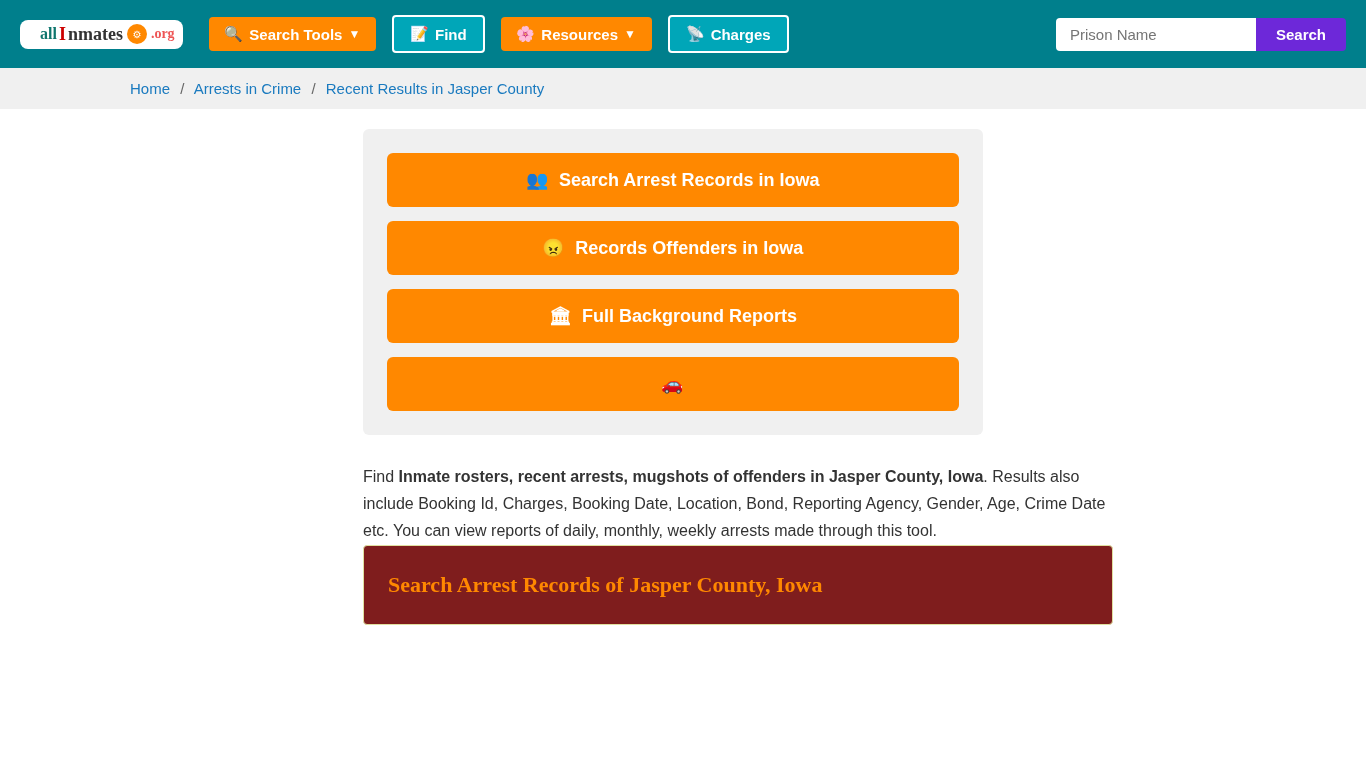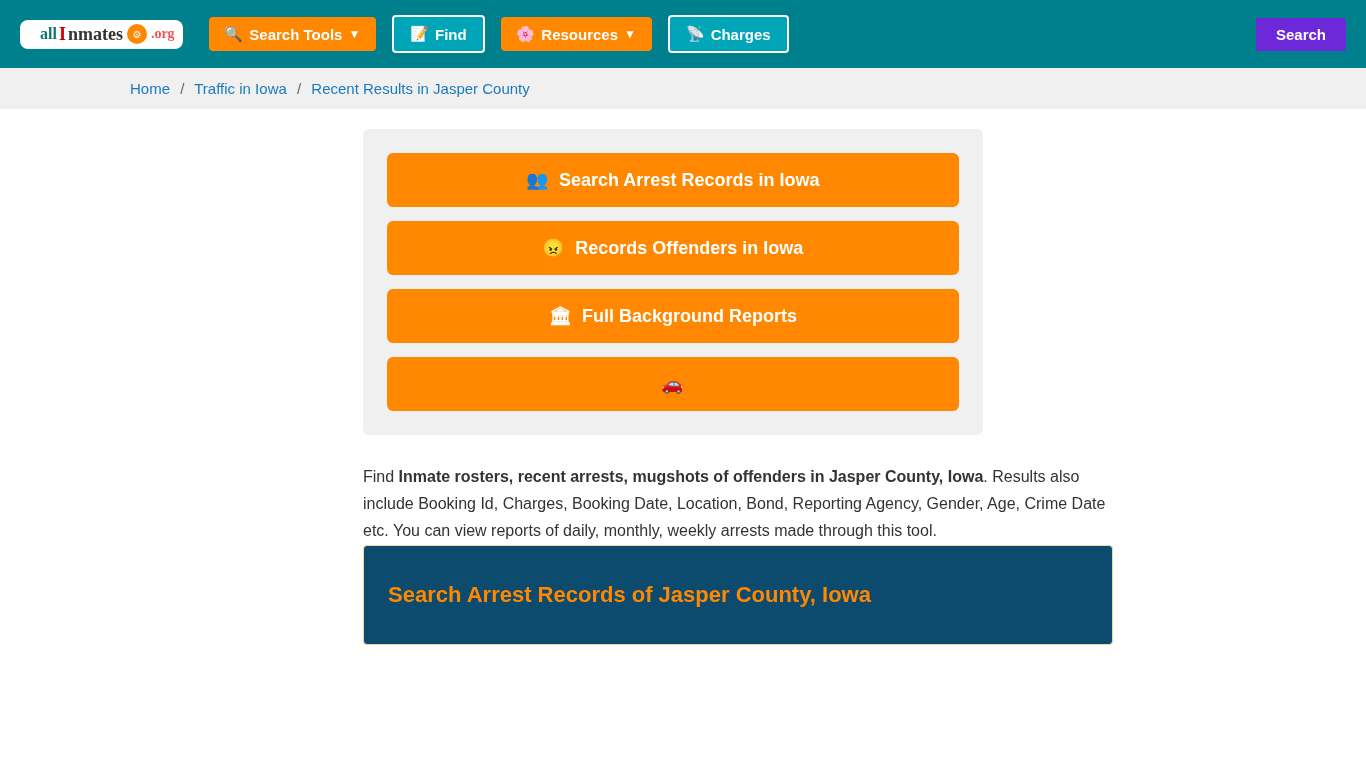--- a/index.html
+++ b/index.html
@@ -148,25 +148,26 @@
     .description {
       font-size: 16px;
       line-height: 1.7;
       color: #333;
       max-width: 760px;
     }
     .description strong { font-weight: bold; }
 
     
     .section-title-box {
-      background: #0c4a6e;
+      background: #7f1d1d;
       border: 1px solid #e0e0a0;
       border-radius: 4px;
-      padding: 36px 24px;
+      padding: 26px 24px;
       max-width: 760px;
+      font-family: Liberation Serif, serif;
     }
     .section-title-box h2 {
       font-size: 22px;
       font-weight: bold;
       color: #f80;
     }
   </style>
 </head>
 <body>
 
@@ -201,30 +202,31 @@
   </button>
 
   <button class="nav-btn nav-btn-teal">
     <span>📡</span>
     <span>Charges</span>
   </button>
 
   <div class="header-spacer"></div>
 
   <div class="search-box-group">
+    <input class="search-input" type="text" placeholder="Prison Name" style="">
     <button class="search-btn">
       <span>Search</span>
     </button>
   </div>
 </header>
 
 <div class="breadcrumb-bar">
   <a href="#">Home</a>
   <span class="sep">/</span>
-  <a href="#">Traffic in Iowa</a>
+  <a href="#">Arrests in Crime</a>
   <span class="sep">/</span>
   <span class="current">Recent Results in Jasper County</span>
 </div>
 
 <div class="main-content">
 
   <div class="buttons-box">
     <button class="action-btn">
       <span>👥</span>
       <span>Search Arrest Records in Iowa</span>

